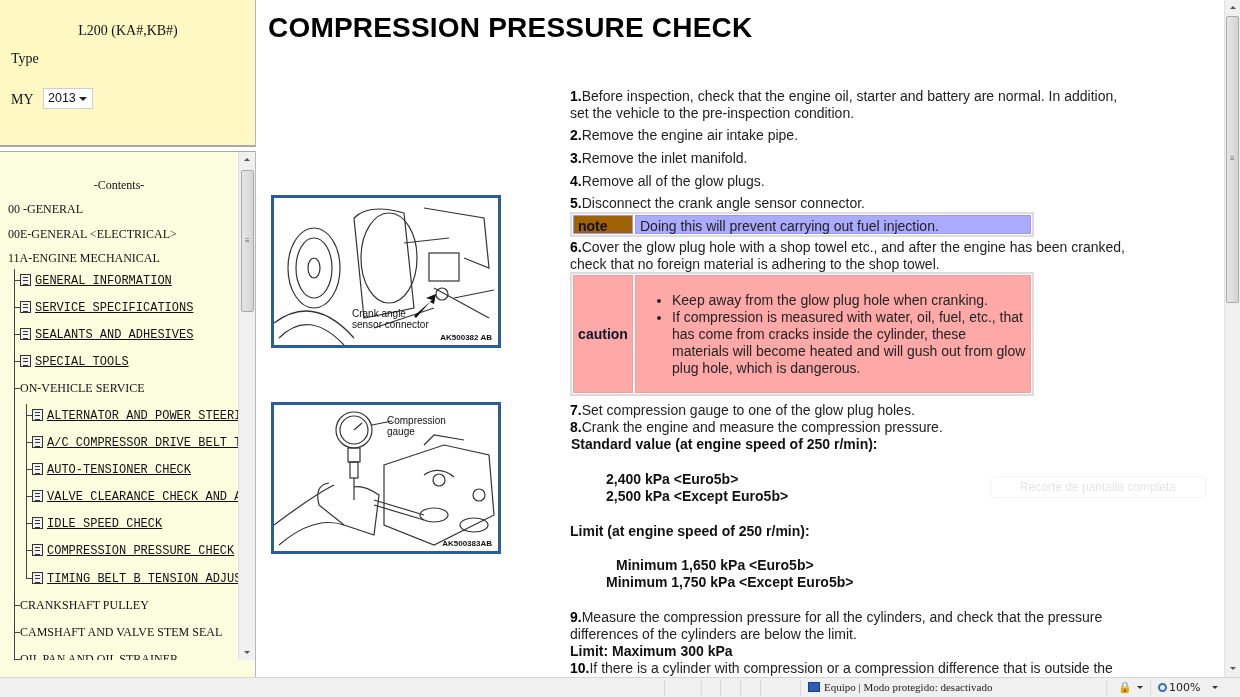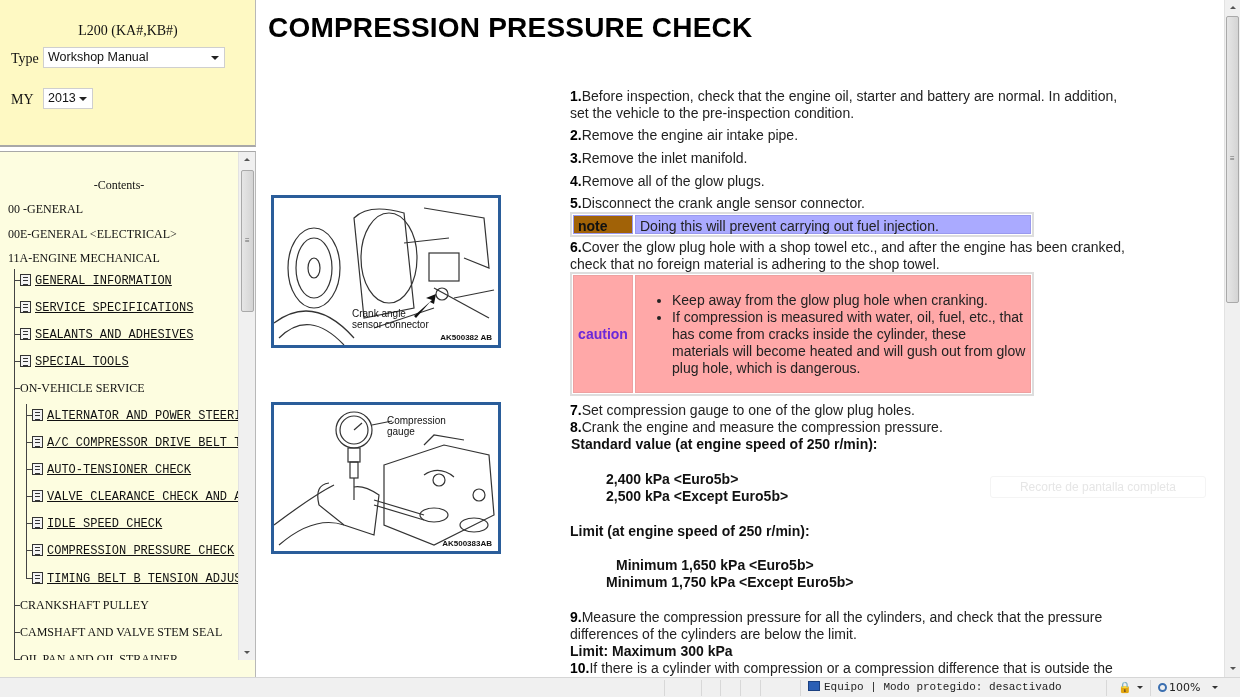--- a/index.html
+++ b/index.html
@@ -86,56 +86,52 @@
     position: absolute; left: 0; top: 124px; width: 464px; height: 25px;
     border: 2px solid #ddd; background: #fff; display: flex;
   }
   .note-label { width: 60px; background: #a16207; margin: 1px; font-weight: bold; color: #111; padding: 2px 4px; border: 1px solid #9999ee; }
   .note-text { flex: 1; background: #aaaaff; margin: 1px; padding: 2px 4px; color: #222; border: 1px solid #9999ee; }
 
   .caution-box {
     position: absolute; left: 0; top: 184px; width: 464px; height: 124px;
     border: 2px solid #ddd; background: #fff; display: flex;
   }
-  .caution-label { width: 60px; background: #ffa8a8; margin: 1px; font-weight: bold; color: #6d28d9; display: flex; align-items: center; justify-content: center; border: 1px solid #eea0a0; }
+  .caution-label { width: 60px; background: #ffa8a8; margin: 1px; font-weight: bold; color: #0f172a; display: flex; align-items: center; justify-content: center; border: 1px solid #eea0a0; }
   .caution-text { flex: 1; background: #ffa8a8; margin: 1px; padding: 16px 4px 0 36px; border: 1px solid #eea0a0; color: #222; }
   .caution-text ul { list-style: disc; }
   .caution-text li { margin-bottom: 0; }
 
   .bold-line { position: absolute; font-weight: bold; color: #111; }
 
   .ghost-tooltip {
     position: absolute; left: 990px; top: 476px; width: 216px; height: 22px;
     border: 1px solid #f4f4f4; border-radius: 3px; background: #fff;
     font-size: 12px; color: #e6e6e6; text-align: center; line-height: 20px;
   }
 
   
   .statusbar {
     position: absolute; left: 0; top: 677px; width: 1240px; height: 20px;
     background: #f0f0f0; border-top: 1px solid #d6d6d6; font-size: 12px; color: #222;
   }
   .sb-sep { position: absolute; top: 2px; height: 16px; border-left: 1px solid #d8d8d8; }
-  .sb-zone { position: absolute; top: 3px; left: 808px; white-space: nowrap; font-family: Liberation Mono, monospace; font-size: 11px; }
+  .sb-zone { position: absolute; top: 3px; left: 808px; white-space: nowrap; font-family: Liberation Serif, serif; font-size: 11px; }
   .pc-icon { display: inline-block; width: 12px; height: 10px; background: #2b5fb5; border: 1px solid #1a3f80; vertical-align: -1px; margin-right: 4px; }
   .sb-zoom { position: absolute; left: 1158px; top: 3px; font-family: "DejaVu Sans", sans-serif; font-size: 11px; }
   .mag { display: inline-block; width: 9px; height: 9px; border: 2px solid #3b6fb0; border-radius: 50%; vertical-align: -1px; margin-right: 2px; }
   .sb-arrow { position: absolute; top: 8px; width: 0; height: 0; border-left: 3px solid transparent; border-right: 3px solid transparent; border-top: 3px solid #333; }
   .lock-icon { position: absolute; left: 1118px; top: 3px; width: 12px; height: 13px; color: #999; font-size: 11px; }
 </style>
 </head>
 <body>
 
 <div class="left-top">
   <div class="model-title">L200 (KA#,KB#)</div>
   <div class="field-label" style="left:11px; top:51px;">Type</div>
-  <div class="select" style="left:43px; top:47px; width:182px;">
-    <span>Workshop Manual</span>
-    <span class="arrow"></span>
-  </div>
   <div class="field-label" style="left:11px; top:92px;">MY</div>
   <div class="select" style="left:43px; top:88px; width:50px;">
     <span>2013</span>
     <span class="arrow"></span>
   </div>
 </div>
 
 <div class="left-bottom">
   <div class="toc">
     <div class="toc-heading">-Contents-</div>

